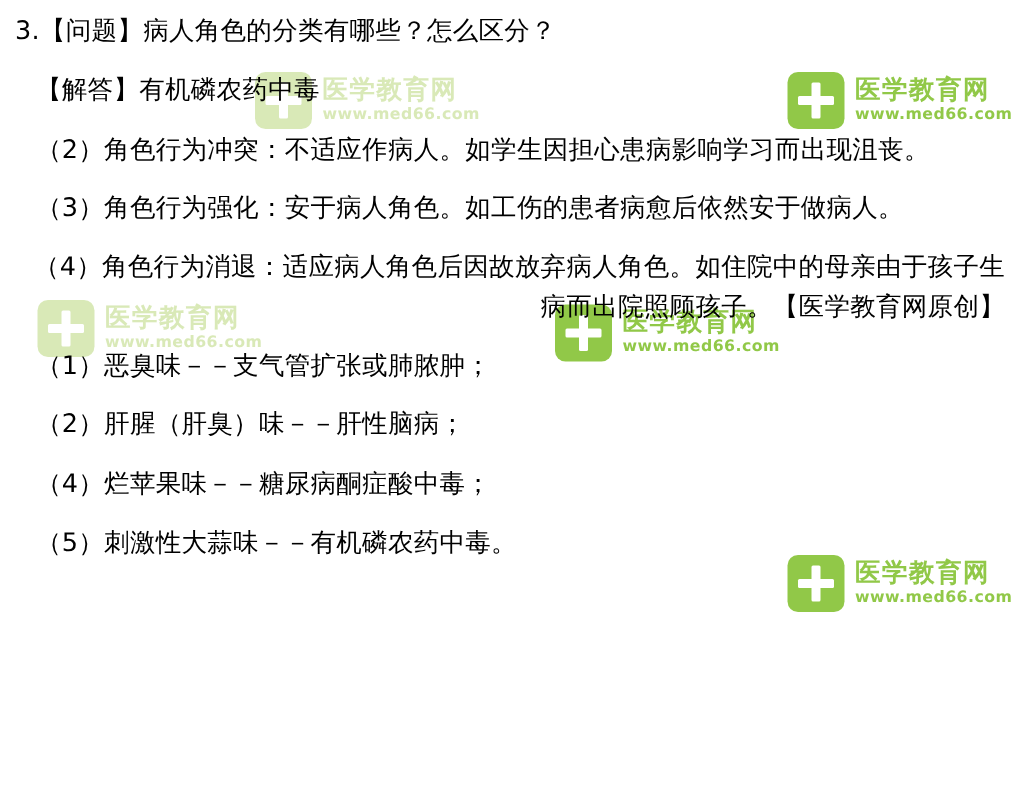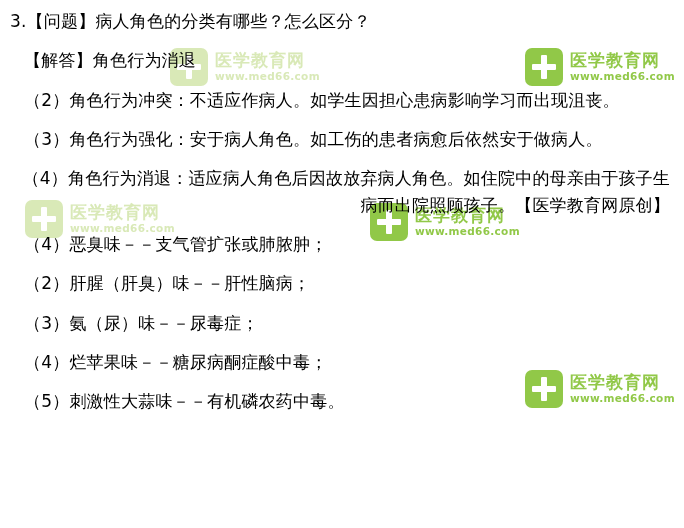--- a/index.html
+++ b/index.html
@@ -161,24 +161,23 @@
   <div class="wm wm-5">
     <div class="cross-box"></div>
     <div class="wm-text">
       <div class="wm-title">医学教育网</div>
       <div class="wm-url">www.med66.com</div>
     </div>
   </div>
 
   <div class="content">
     <p class="para flush q-head">3.【问题】病人角色的分类有哪些？怎么区分？</p>
-    <p class="para indent">【解答】角色行为消退</p>
+    <p class="para indent">【解答】有机磷农药中毒</p>
     <p class="para indent">（2）角色行为冲突：不适应作病人。如学生因担心患病影响学习而出现沮丧。</p>
     <p class="para indent">（3）角色行为强化：安于病人角色。如工伤的患者病愈后依然安于做病人。</p>
     <p class="para wrap">（4）角色行为消退：适应病人角色后因故放弃病人角色。如住院中的母亲由于孩子生病而出院照顾孩子。【医学教育网原创】</p>
-    <p class="para indent">（4）恶臭味－－支气管扩张或肺脓肿；</p>
+    <p class="para indent">（1）恶臭味－－支气管扩张或肺脓肿；</p>
     <p class="para indent">（2）肝腥（肝臭）味－－肝性脑病；</p>
-    <p class="para indent">（3）氨（尿）味－－尿毒症；</p>
     <p class="para indent">（4）烂苹果味－－糖尿病酮症酸中毒；</p>
     <p class="para indent">（5）刺激性大蒜味－－有机磷农药中毒。</p>
   </div>
 
 </div>
 
 </body></html>

